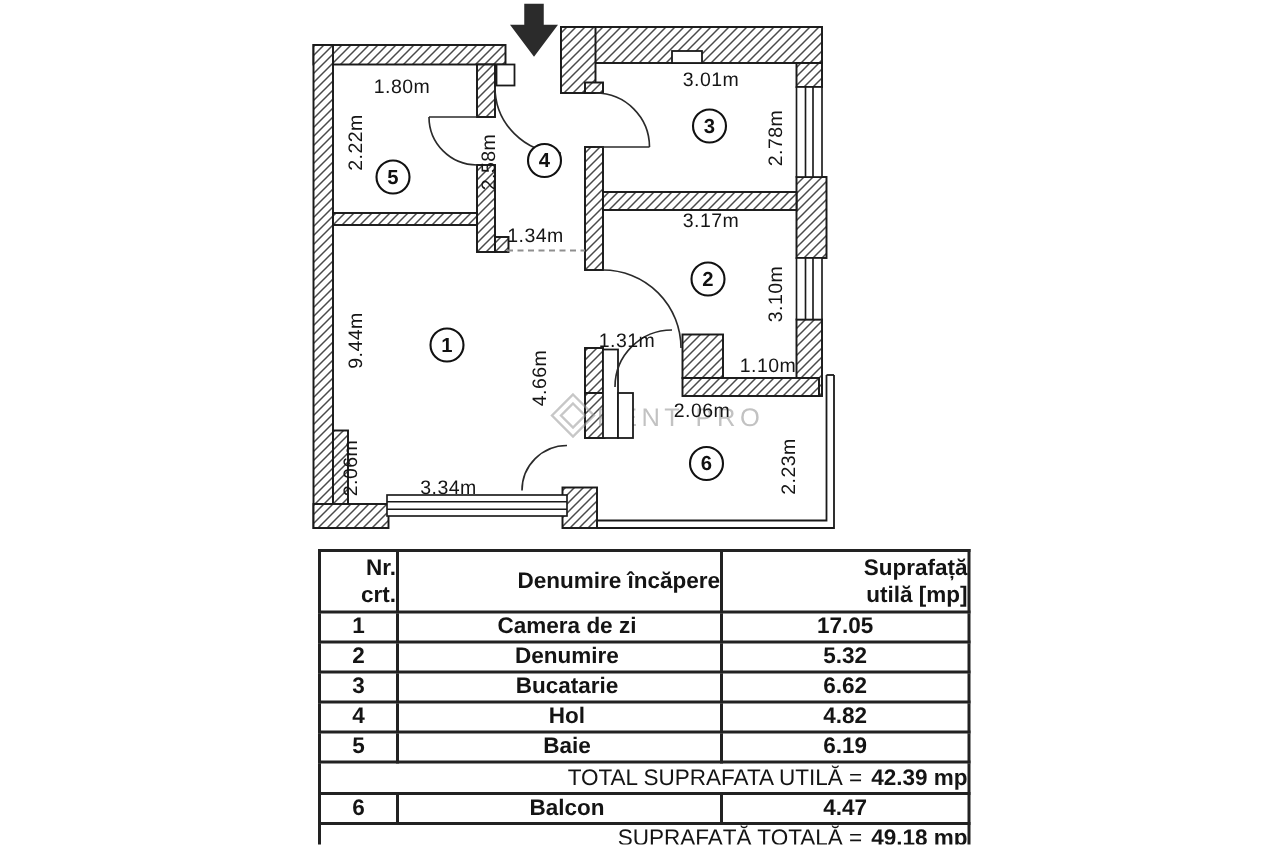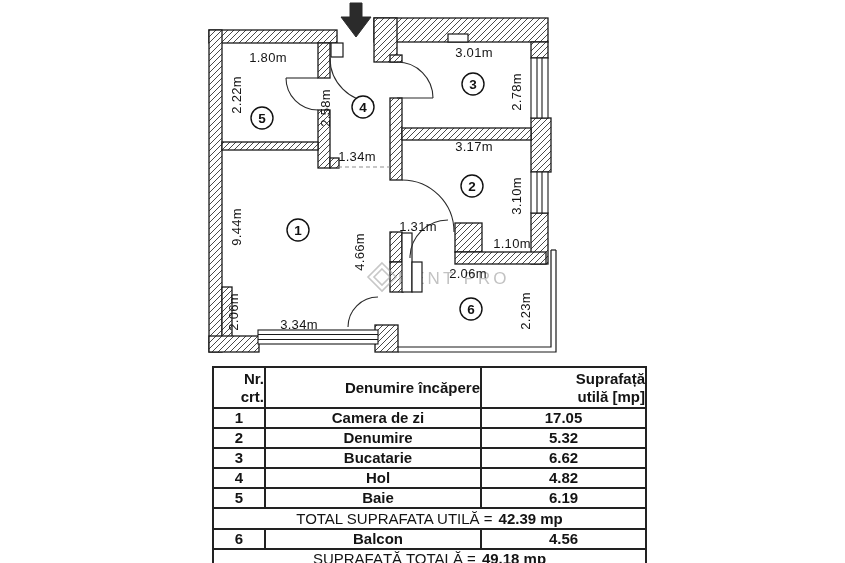--- a/index.html
+++ b/index.html
@@ -9,21 +9,21 @@
   .roomnum{font-size:13.5px;font-weight:bold;fill:#111;}
   .wm-text{font-size:17px;fill:#9a9a9a;opacity:.6;letter-spacing:3px;}
   table.area-table{position:absolute;left:212px;top:366px;width:427px;border-collapse:collapse;table-layout:fixed;color:#141414;background:#fff;}
   table.area-table td{border:2px solid #222;padding:0;vertical-align:middle;font-size:15px;line-height:1.2;}
   .c-nr{width:50px;text-align:center;font-weight:bold;}
   .c-name{width:214px;text-align:center;padding-left:10px !important;font-weight:bold;}
   .c-area{width:163px;text-align:center;font-weight:bold;}
   .hdr{font-weight:bold;text-align:right;}
   .row-h{height:19px;}
   .hdr-h{height:41px;}
-  .total-row{height:21px;text-align:center;font-size:16px;}
+  .total-row{height:21px;text-align:right;font-size:16px;}
   .total-row .lbl{font-weight:normal;}
   .total-row .val{font-weight:bold;margin-left:6px;}
   .balcon-h{height:20px;}
   .grand-h{height:18px;}
 </style>
 </head>
 <body>
 
 <svg class="plan-svg" width="845" height="563" viewBox="0 0 845 563">
   <defs>
@@ -204,21 +204,21 @@
     <td class="c-area">6.19</td>
   </tr>
   <tr class="total-row">
     <td colspan="3">
       <span class="lbl">TOTAL SUPRAFATA UTILĂ =</span><span class="val">42.39 mp</span>
     </td>
   </tr>
   <tr class="balcon-h">
     <td class="c-nr">6</td>
     <td class="c-name">Balcon</td>
-    <td class="c-area">4.56</td>
+    <td class="c-area">4.47</td>
   </tr>
   <tr class="total-row grand-h">
     <td colspan="3">
       <span class="lbl">SUPRAFAȚĂ TOTALĂ =</span><span class="val">49.18 mp</span>
     </td>
   </tr>
 </tbody>
   </table>
 
 </body></html>

